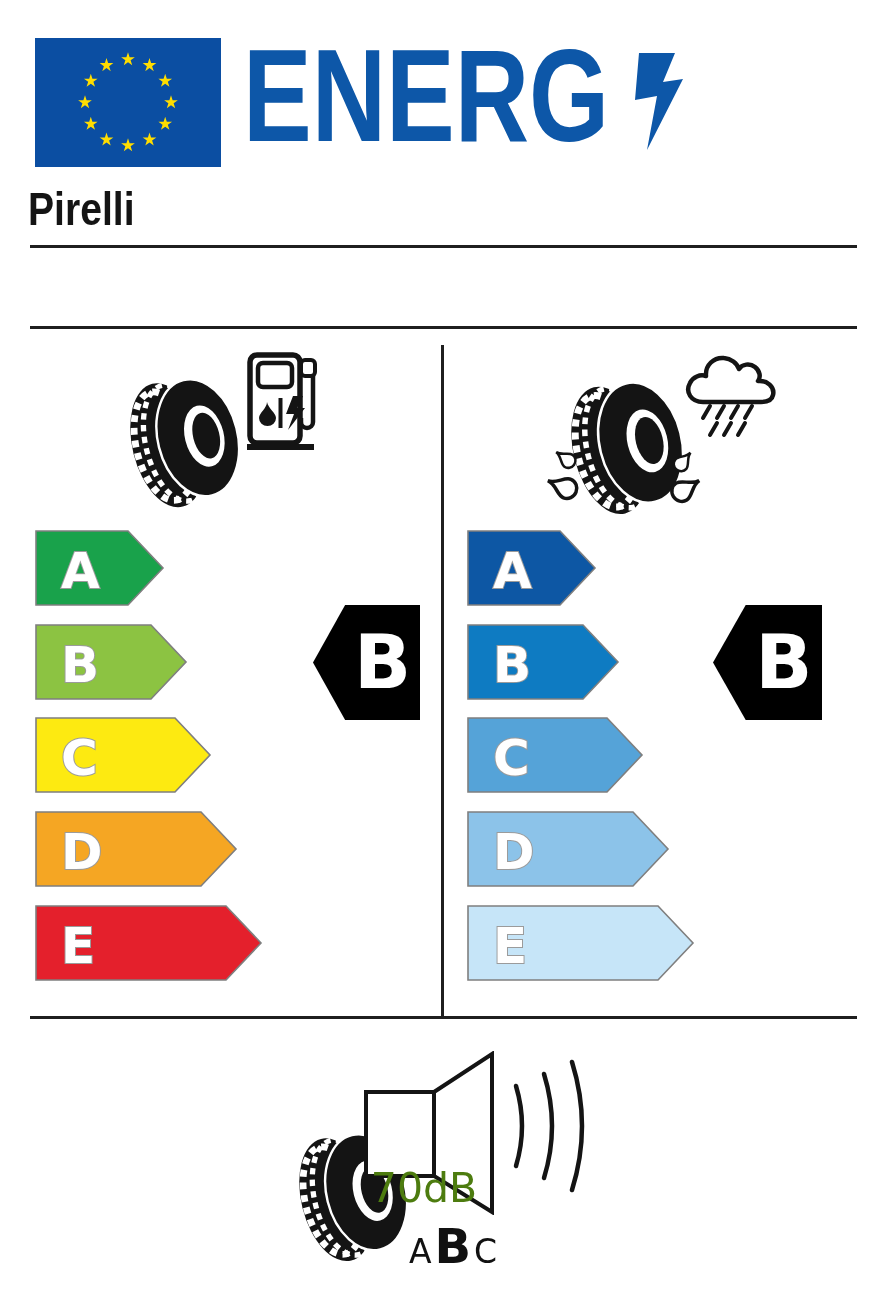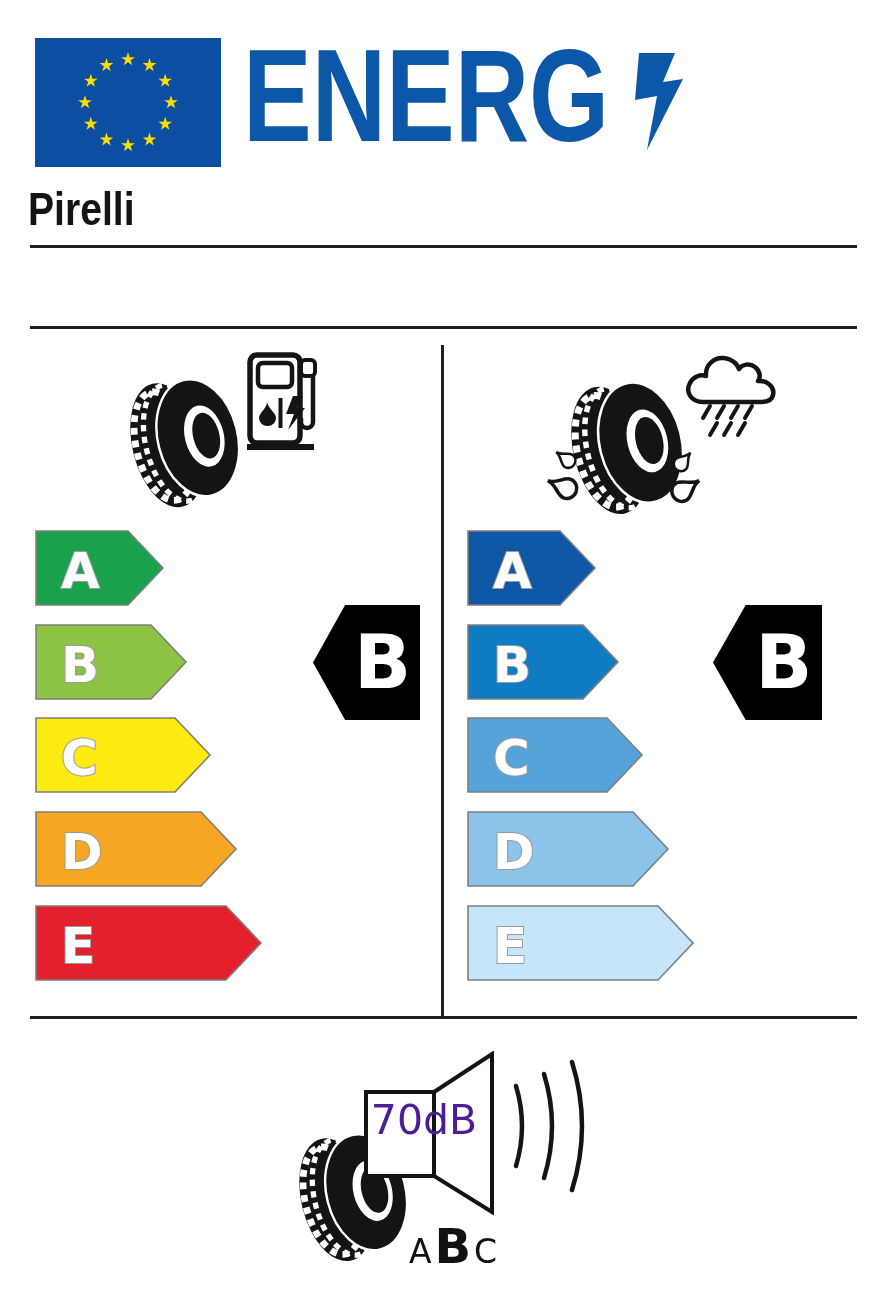--- a/index.html
+++ b/index.html
@@ -18,22 +18,22 @@
   .scale-row{height:76px;margin-bottom:17.7px;}
   .scale-row svg{display:block;}
   .scale-row text{font-family:"DejaVu Sans","Liberation Sans",sans-serif;font-weight:bold;
                   font-size:50px;fill:#ffffff;stroke:#9b9b9b;stroke-width:2px;paint-order:stroke fill;}
   .indicator{width:107px;height:115px;background:#000;color:#fff;
              clip-path:polygon(30% 0,100% 0,100% 100%,30% 100%,0 50%);
              display:flex;align-items:center;justify-content:center;}
   .indicator span{font-family:"DejaVu Sans","Liberation Sans",sans-serif;font-weight:bold;
                   font-size:75px;line-height:1;margin-left:30%;}
   
-  #noise-db{left:370px;top:1096px;width:108px;text-align:center;
-            font-family:"DejaVu Sans","Liberation Sans",sans-serif;font-size:41px;color:#4c1d95;}
+  #noise-db{left:370px;top:1164px;width:108px;text-align:center;
+            font-family:"DejaVu Sans","Liberation Sans",sans-serif;font-size:41px;color:#4d7c0f;}
   #noise-classes{left:398px;top:1222px;width:110px;display:flex;align-items:baseline;
                  justify-content:center;gap:3px;color:#111;
                  font-family:"DejaVu Sans","Liberation Sans",sans-serif;}
   .nclass{font-size:33px;line-height:1;}
   .nclass.active{font-size:48px;font-weight:bold;}
 </style>
 </head>
 <body>
 
 <div id="label">

